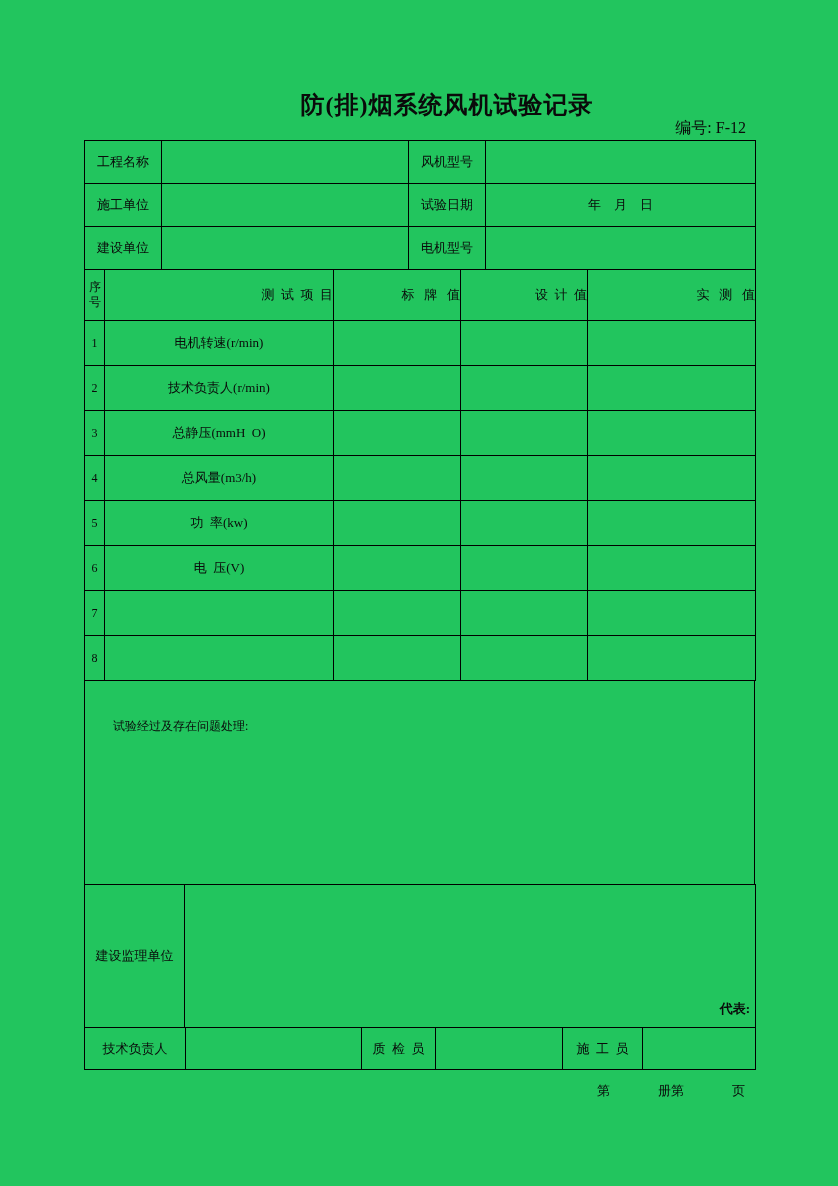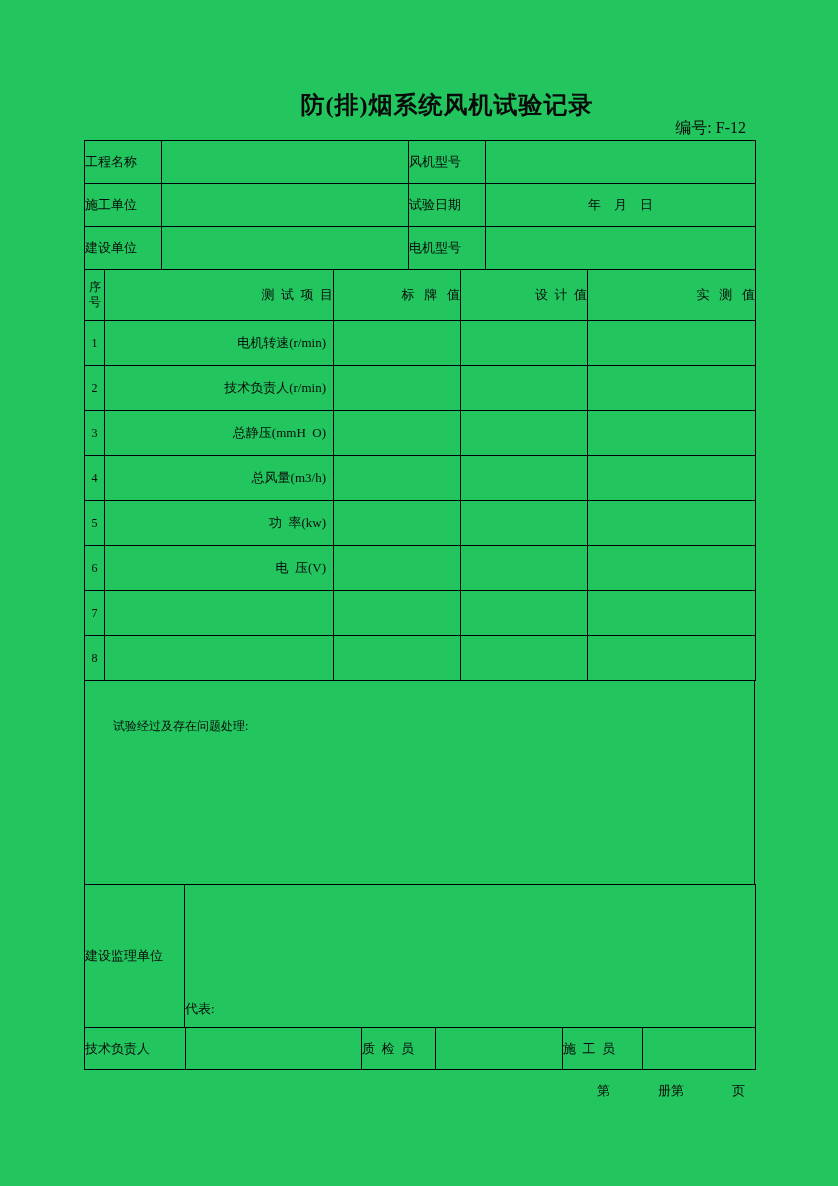--- a/index.html
+++ b/index.html
@@ -19,43 +19,43 @@
     position:absolute;top:118px;right:92px;
     font-size:16px;white-space:pre;
   }
 
   .form{position:absolute;left:84px;top:141px;width:671px;}
   table{border-collapse:collapse;table-layout:fixed;width:671px;margin-top:-1px;}
   td,th{
     border:1px solid #000;font-size:13px;font-weight:normal;
     padding:0;overflow:hidden;white-space:pre;vertical-align:middle;
   }
-  .lbl{text-align:left;}
+  .lbl{text-align:center;}
   .val{text-align:left;padding:0 6px;}
   .center{text-align:center;}
 
   .t-info tr{height:43px;}
   .t-main .head{height:51px;}
   .t-main .row{height:45px;}
   .t-main th{text-align:right;}
   .seq{white-space:normal;word-break:break-all;text-align:center;
        font-size:12px;line-height:1.25;padding:0 3px;}
   .num{text-align:center;font-size:12px;}
-  .item{text-align:right;padding:0 7px;}
+  .item{text-align:center;padding:0 7px;}
 
   .notes-box{
     border:1px solid #000;height:205px;box-sizing:border-box;
     margin-top:-1px;padding:22px 10px;font-size:12px;white-space:pre;
   }
 
   .t-sup tr{height:143px;}
   .sup-content{position:relative;}
   .rep{
     position:absolute;left:0;right:5px;bottom:9px;
-    text-align:left;font-size:13px;white-space:pre;
+    text-align:right;font-size:13px;white-space:pre;font-weight:bold;
   }
 
   .t-sign tr{height:42px;}
 
   .footer{
     position:absolute;top:1082px;right:93px;
     display:flex;gap:48px;font-size:13px;white-space:pre;
   }
 </style>
 </head>

